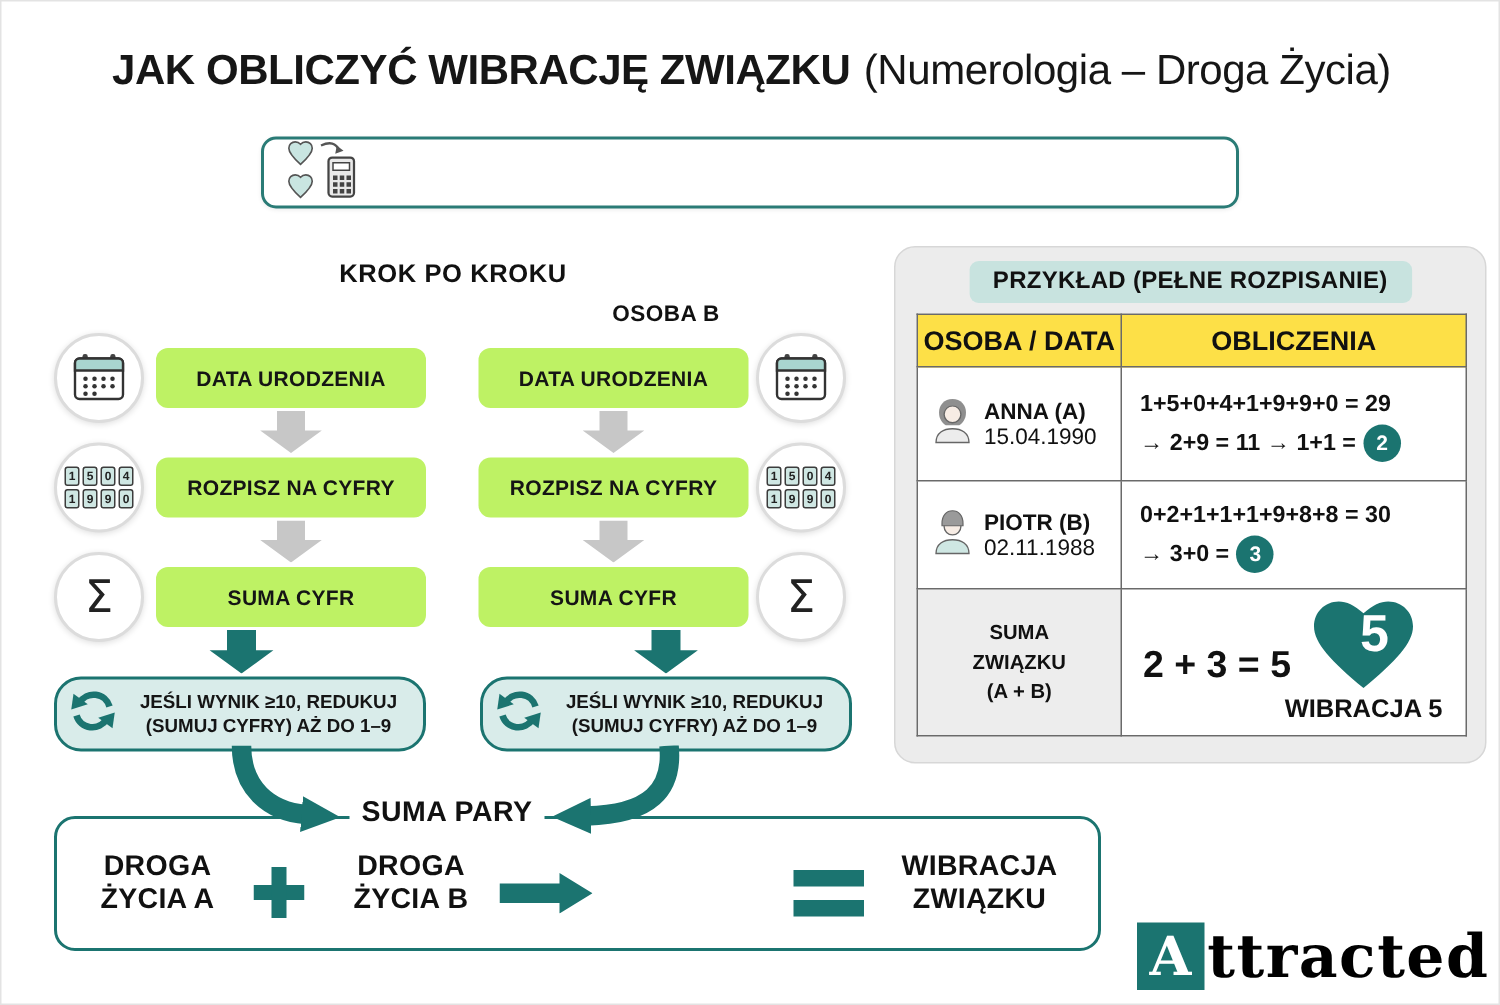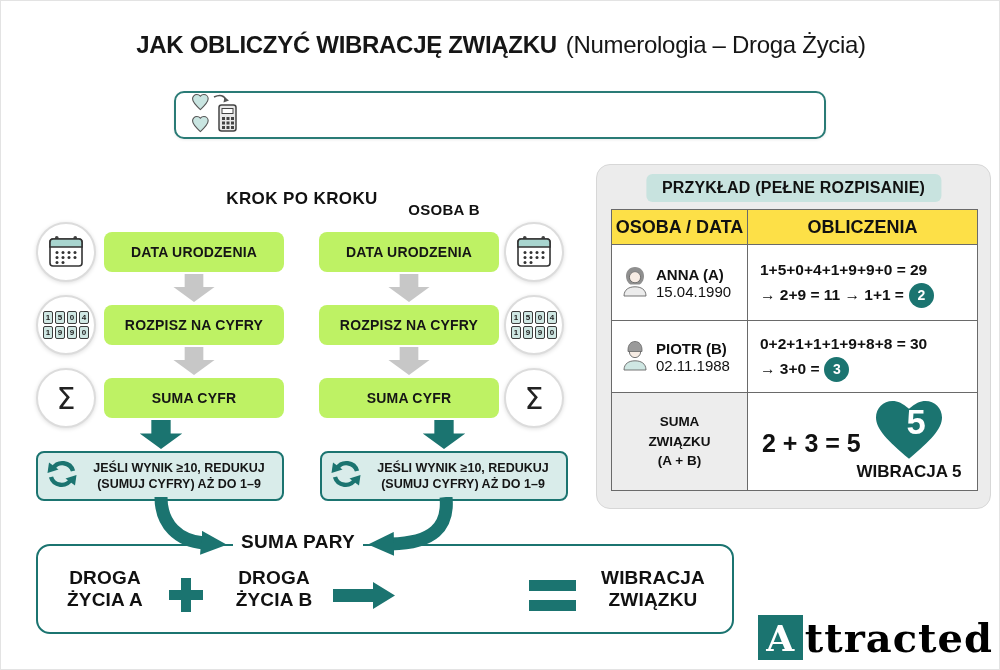--- a/index.html
+++ b/index.html
@@ -2,35 +2,35 @@
 <html><head>
 <meta charset="utf-8">
 <style>
   * { margin:0; padding:0; box-sizing:border-box; }
   body { background:#fff; font-family:"Liberation Sans", sans-serif; }
   .canvas { position:relative; width:1000px; height:670px; background:#fff;
             border:1px solid #e3e3e3; overflow:hidden; color:#111; }
 
   
   .title { position:absolute; top:30px; left:0; width:1000px; text-align:center;
-           font-size:24px; letter-spacing:-0.3px; color:#161616; }
+           font-size:28px; letter-spacing:-0.3px; color:#161616; }
   .title .b { font-weight:bold; }
   .title .n { font-weight:normal; margin-left:9px; }
 
   
   .formula-box { position:absolute; left:173px; top:90px; width:652px; height:48px;
                  background:#fff; border:2px solid #2a7b76; border-radius:10px;
                  display:flex; align-items:center; padding:0 14px;
                  box-shadow:0 1px 3px rgba(0,0,0,.08); }
   .formula-text { flex:1; text-align:center; font-size:16px; color:#161616; }
   .formula-text .b { font-weight:bold; }
   .formula-text .n { margin-left:5px; }
 
   
-  .krok-heading { position:absolute; top:188px; left:20px; width:562px; text-align:center;
+  .krok-heading { position:absolute; top:172px; left:20px; width:562px; text-align:center;
                   font-weight:bold; font-size:17px; letter-spacing:.4px; }
   .osoba { position:absolute; top:200px; width:200px; text-align:center;
            font-weight:bold; font-size:15px; letter-spacing:.3px; }
   .osoba-a { left:60px; } .osoba-b { left:343px; }
 
   
   .pill { position:absolute; height:40px; width:180px; background:#bef264; border-radius:8px;
           display:flex; align-items:center; justify-content:center;
           font-weight:bold; font-size:14px; letter-spacing:.2px; color:#151515; }
   .circle { position:absolute; width:60px; height:60px; border-radius:50%;
@@ -41,21 +41,21 @@
   
   .digits { display:grid; grid-template-columns:repeat(4,10px); grid-gap:2px; }
   .digit { width:10px; height:13px; background:#cfe7e3; border:1px solid #3c3c3c; border-radius:2px;
            font-size:8px; font-weight:bold; color:#222; display:flex; align-items:center; justify-content:center; }
 
   
   .blk { position:absolute; }
 
   
   .reduce-box { position:absolute; top:450px; width:248px; height:50px;
-                background:#d9ecea; border:2px solid #1b7470; border-radius:8px;
+                background:#d9ecea; border:2px solid #1b7470; border-radius:18px;
                 display:flex; align-items:center; padding:0 8px; gap:6px; }
   .reduce-text { flex:1; text-align:center; font-weight:bold; font-size:12.5px;
                  line-height:1.3; color:#151515; }
 
   
   .bottom-box { position:absolute; left:35px; top:543px; width:698px; height:90px;
                 background:#fff; border:2px solid #1b7470; border-radius:14px; z-index:1; }
   .curves { position:absolute; left:0; top:496px; width:600px; height:60px; z-index:2; pointer-events:none; }
   .suma-pary { position:absolute; left:232px; top:530px; width:130px; text-align:center;
                background:#fff; font-weight:bold; font-size:19px; letter-spacing:.3px; z-index:3; }

